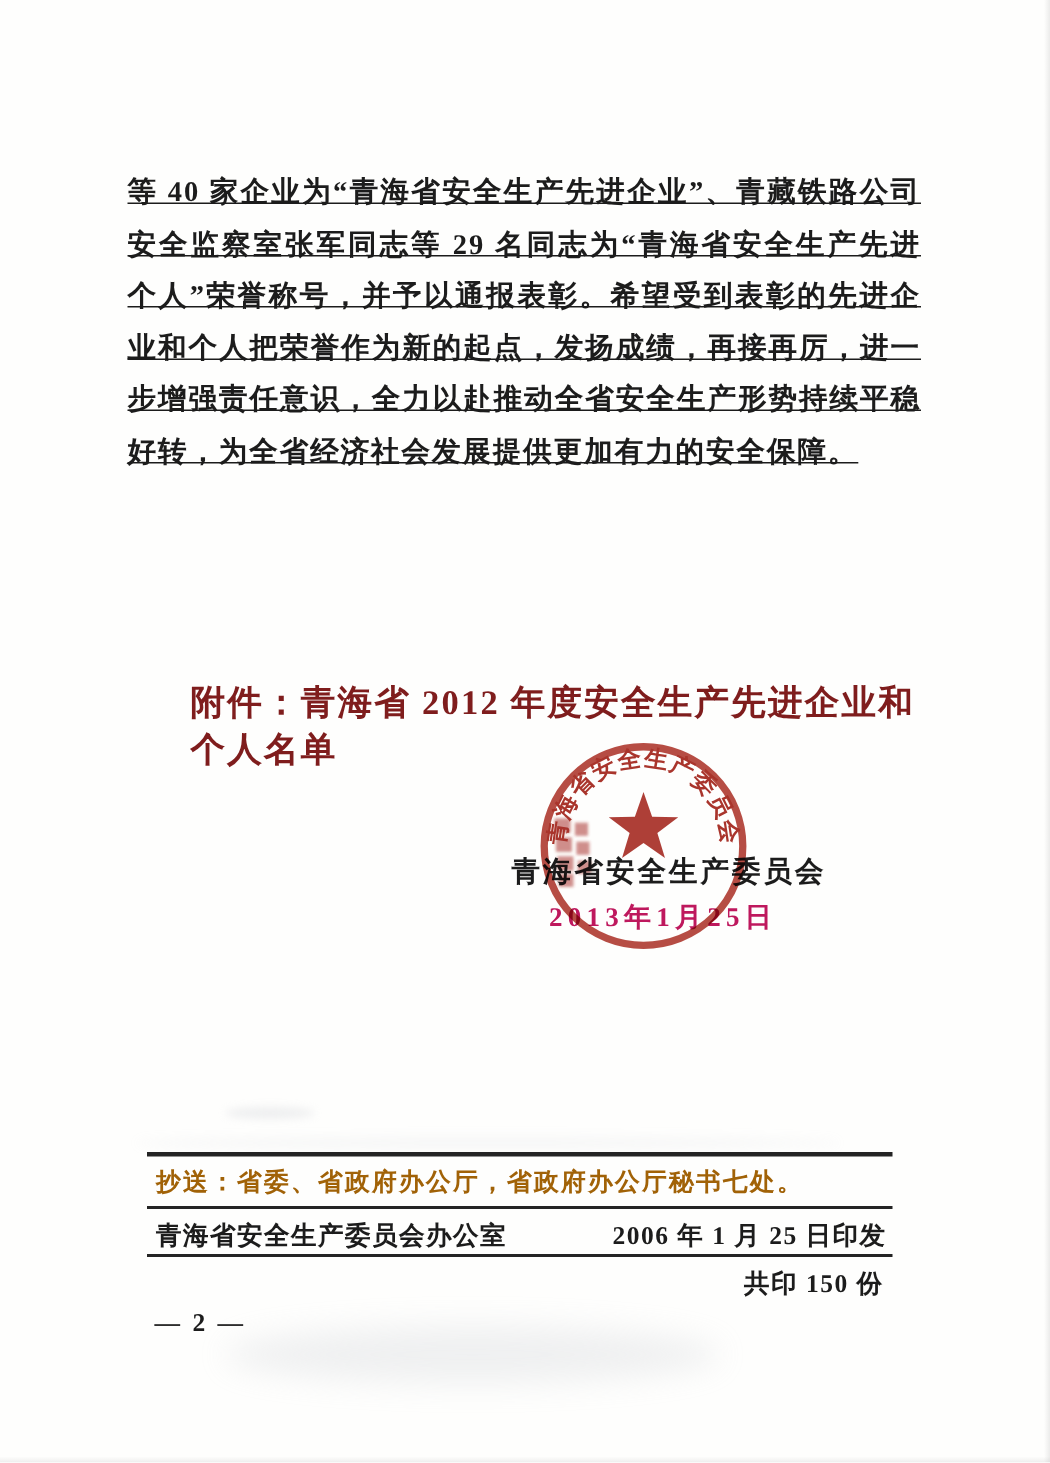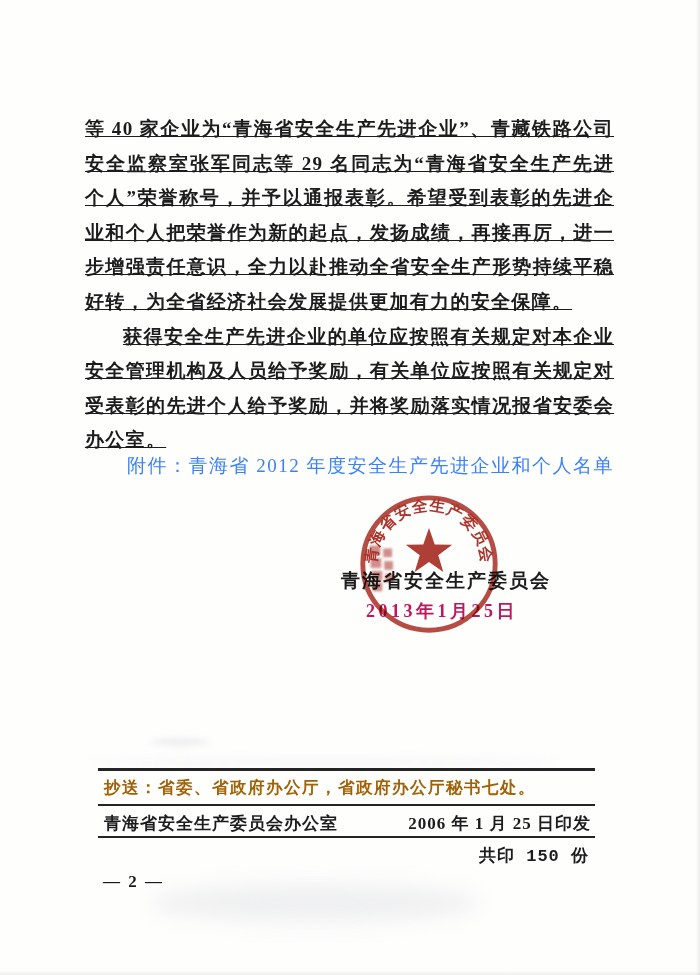--- a/index.html
+++ b/index.html
@@ -22,21 +22,21 @@
   .body-text{
     position:absolute;left:85px;top:112px;width:529px;
     font-size:19px;line-height:34.6px;letter-spacing:1.3px;
     color:#1c1c1c;text-align:justify;font-weight:600;text-decoration:underline;
   }
   .para{margin:0;}
   .para.indent{text-indent:2em;}
 
   .attachment{
     position:absolute;left:127px;top:453px;width:500px;
-    font-size:19px;color:#3b82f6;letter-spacing:1.5px;font-weight:400;
+    font-size:23px;color:#7f1d1d;letter-spacing:1.5px;font-weight:700;
   }
 
   .sig-org{
     position:absolute;left:341px;top:568px;
     font-size:19px;color:#1c1c1c;letter-spacing:2px;font-weight:600;
   }
   .sig-date{
     position:absolute;left:366px;top:599px;
     font-size:18px;color:#be185d;letter-spacing:3.5px;font-weight:600;
   }
@@ -59,40 +59,39 @@
     position:absolute;left:6px;top:9px;
     font-size:16.5px;font-weight:bold;color:#a16207;letter-spacing:1.5px;
   }
   .issuer-row{
     position:absolute;left:6px;top:44px;width:487px;
     display:flex;justify-content:space-between;align-items:center;
     font-size:17px;font-weight:bold;color:#1c1c1c;letter-spacing:1px;
   }
   .copies{
     position:absolute;right:6px;top:76px;
-    font-size:17px;font-weight:bold;color:#1c1c1c;letter-spacing:1px;font-family:Liberation Mono, monospace;
+    font-size:17px;font-weight:bold;color:#1c1c1c;letter-spacing:1px;
   }
 
   .page-number{
     position:absolute;left:103px;top:872px;
     font-size:17px;font-weight:bold;color:#1c1c1c;letter-spacing:2px;
   }
 </style>
 </head>
 <body>
 
 <div class="page">
 
   <div class="scan-blob blob-a"></div>
   <div class="scan-blob blob-b"></div>
   <div class="scan-blob blob-c"></div>
 
   <div class="body-text">
     <p class="para no-indent">等 40 家企业为“青海省安全生产先进企业”、青藏铁路公司安全监察室张军同志等 29 名同志为“青海省安全生产先进个人”荣誉称号，并予以通报表彰。希望受到表彰的先进企业和个人把荣誉作为新的起点，发扬成绩，再接再厉，进一步增强责任意识，全力以赴推动全省安全生产形势持续平稳好转，为全省经济社会发展提供更加有力的安全保障。</p>
-    <p class="para indent">获得安全生产先进企业的单位应按照有关规定对本企业安全管理机构及人员给予奖励，有关单位应按照有关规定对受表彰的先进个人给予奖励，并将奖励落实情况报省安委会办公室。</p>
   </div>
 
   <div class="attachment">附件：青海省 2012 年度安全生产先进企业和个人名单</div>
 
   <div class="sig-org">青海省安全生产委员会</div>
   <div class="sig-date">2013年1月25日</div>
 
   <svg class="seal" viewBox="0 0 150 150" xmlns="http://www.w3.org/2000/svg" aria-hidden="true">
     <defs>
       <filter id="sblur" x="-30%" y="-30%" width="160%" height="160%">

